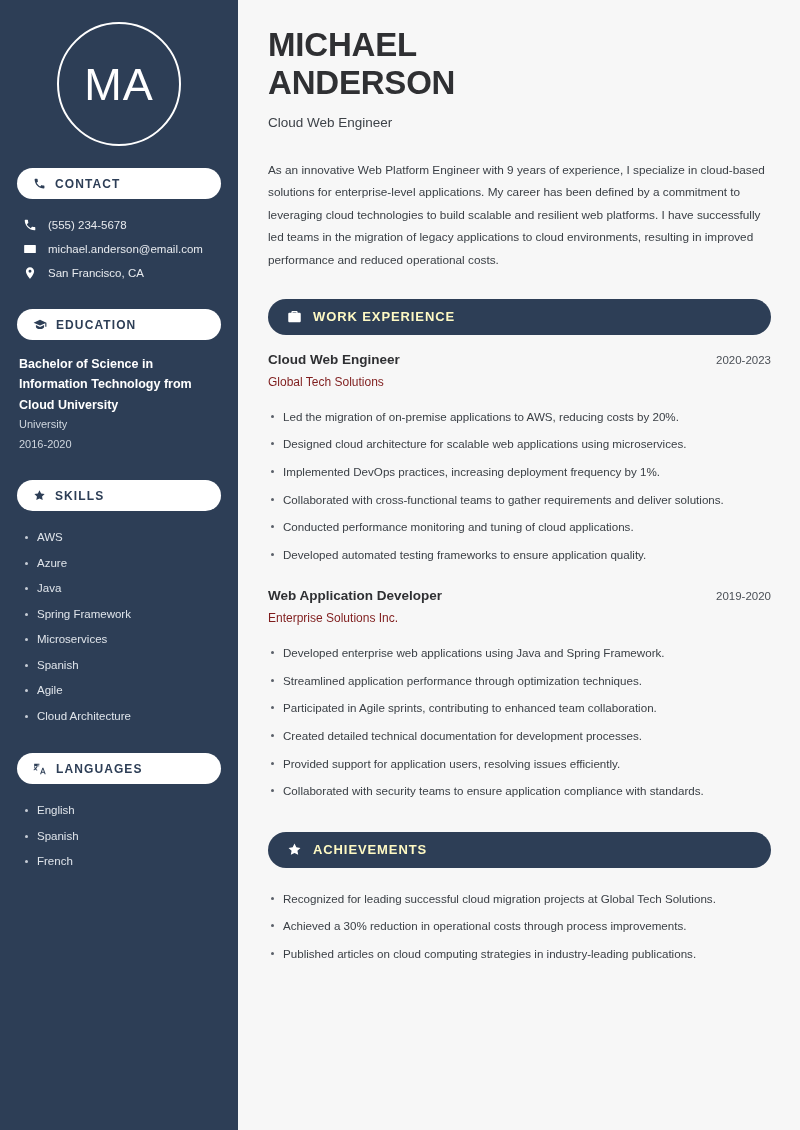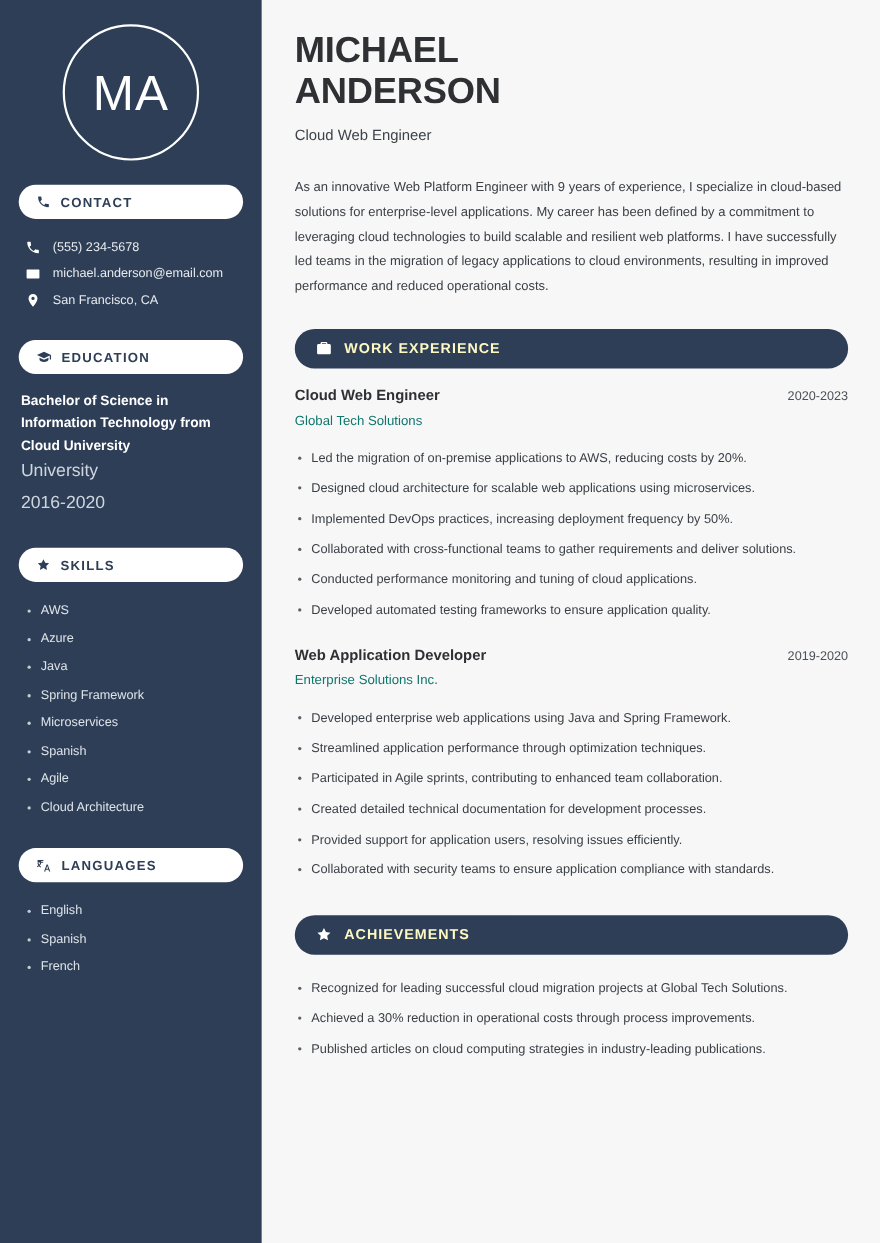--- a/index.html
+++ b/index.html
@@ -66,21 +66,21 @@
     color: #e7eaee;
   }
   .contact-row svg { flex: 0 0 15px; display: block; }
 
   .edu-block { padding-left: 2px; margin-bottom: 26px; }
   .edu-degree {
     font-size: 12.5px; font-weight: bold;
     line-height: 1.62; color: #ffffff; margin-top: 12px;
   }
   .edu-sub {
-    font-size: 16px; color: #cfd6de;
+    font-size: 11px; color: #cfd6de;
     line-height: 1.8;
   }
 
   .dot-list { padding-left: 6px; margin-bottom: 24px; }
   .dot-item {
     position: relative;
     padding-left: 14px;
     font-size: 11.5px;
     color: #dfe4ea;
     line-height: 1;
@@ -146,21 +146,21 @@
     display: flex; justify-content: space-between;
     align-items: baseline;
   }
   .job-role {
     font-size: 13.5px; font-weight: bold; color: #2f3033;
   }
   .job-dates {
     font-size: 11.5px; color: #4b5057;
   }
   .job-company {
-    font-size: 12px; color: #0f766e;
+    font-size: 12px; color: #7f1d1d;
     margin-top: 8px;
   }
   .bullets { margin-top: 14px; }
   .bullet {
     position: relative;
     padding-left: 15px;
     font-size: 11.6px;
     color: #3b4046;
     line-height: 1;
     padding-top: 8px; padding-bottom: 8px;
@@ -299,21 +299,21 @@
 
     <div class="job">
       <div class="job-head">
         <span class="job-role">Cloud Web Engineer</span>
         <span class="job-dates">2020-2023</span>
       </div>
       <div class="job-company">Global Tech Solutions</div>
       <div class="bullets">
         <div class="bullet">Led the migration of on-premise applications to AWS, reducing costs by 20%.</div>
         <div class="bullet">Designed cloud architecture for scalable web applications using microservices.</div>
-        <div class="bullet">Implemented DevOps practices, increasing deployment frequency by 50%.</div>
+        <div class="bullet">Implemented DevOps practices, increasing deployment frequency by 1%.</div>
         <div class="bullet">Collaborated with cross-functional teams to gather requirements and deliver solutions.</div>
         <div class="bullet">Conducted performance monitoring and tuning of cloud applications.</div>
         <div class="bullet">Developed automated testing frameworks to ensure application quality.</div>
       </div>
     </div>
 
     <div class="job-gap"></div>
 
     <div class="job">
       <div class="job-head">

